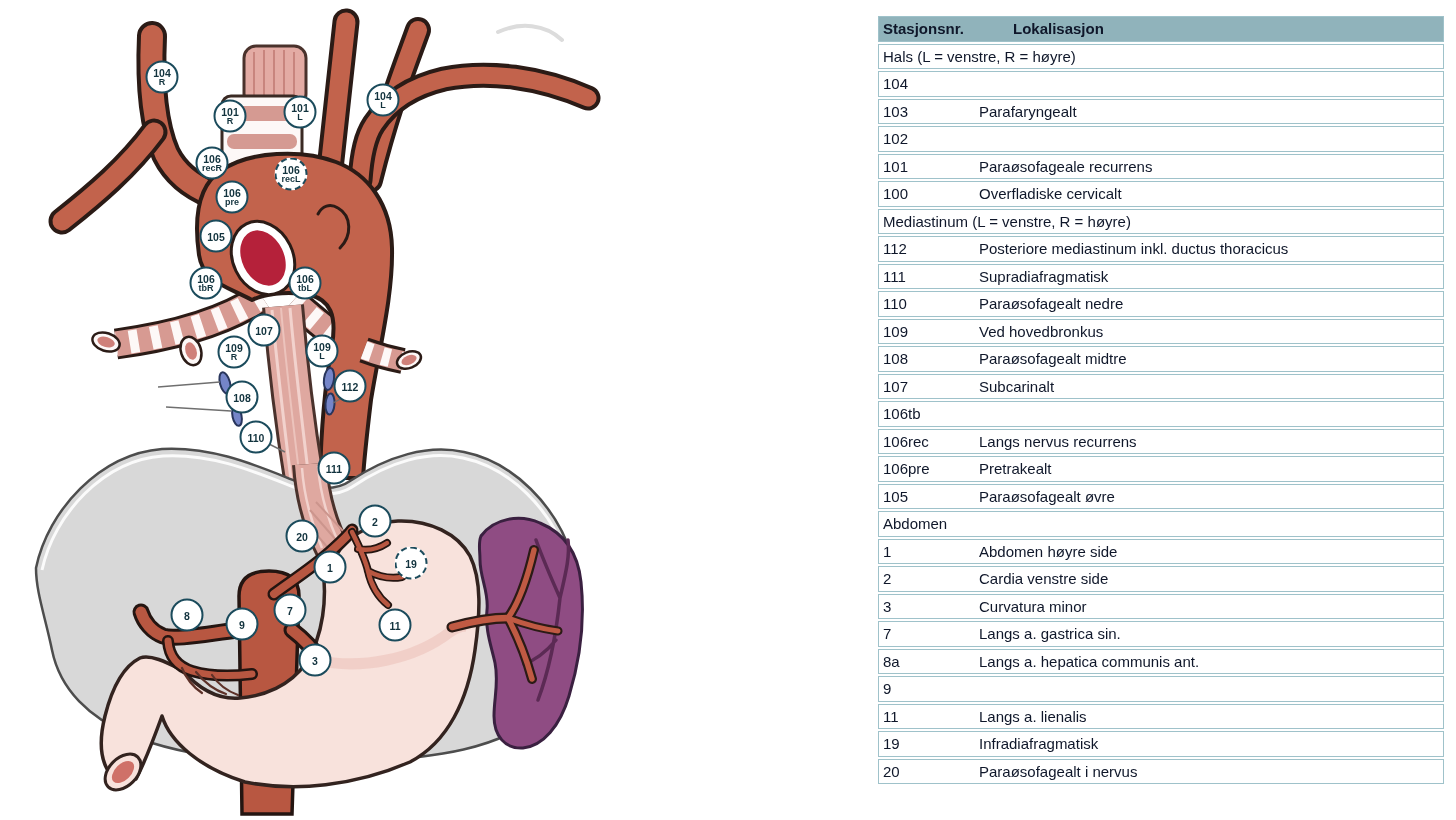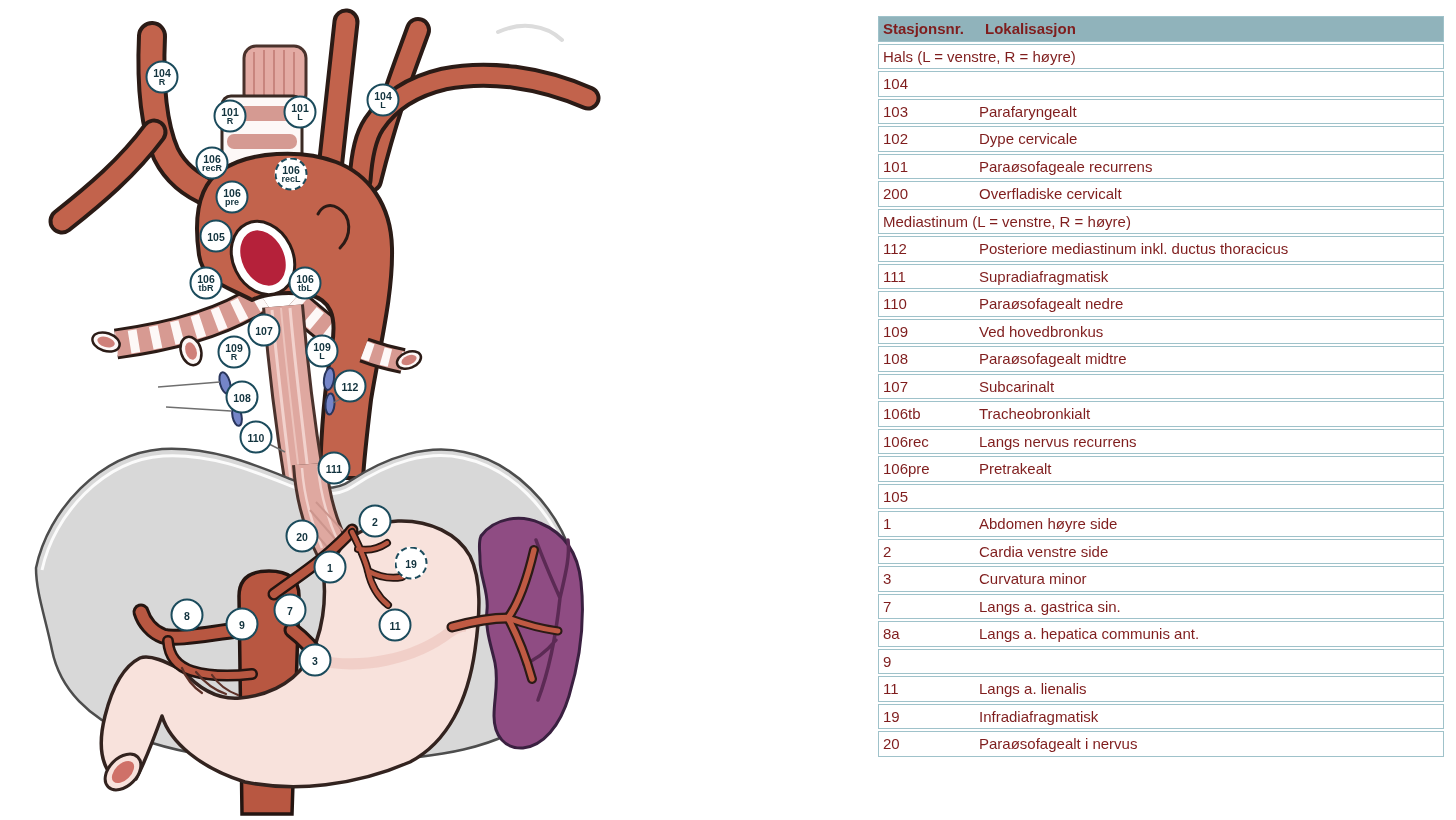--- a/index.html
+++ b/index.html
@@ -17,31 +17,31 @@
     display:flex; flex-direction:column; align-items:center; justify-content:center;
     color:#12333e; font-weight:bold; text-align:center; z-index:5;
   }
   .station.dashed { border-style:dashed; }
   .station .s1 { font-size:10.5px; line-height:10px; }
   .station .s2 { font-size:9px;  line-height:8.5px; }
   
   .station-table {
     position:absolute; left:878px; top:16px; width:566px;
     display:flex; flex-direction:column; gap:2px;
-    font-size:15px; color:#7f1d1d;
+    font-size:15px; color:#0f172a;
   }
   .tr {
     box-sizing:border-box; height:25.5px; flex:none;
     border:1.4px solid #9fc2ca; background:#fff;
     display:flex; align-items:center; white-space:nowrap; overflow:hidden;
   }
   .tr.head { background:#90b3bb; font-weight:bold; }
   .td-nr  { width:96px; padding-left:4px; flex:none; }
   .td-loc { flex:1; }
-  .tr.head .td-loc { padding-left:6px; }
+  .tr.head .td-loc { padding-left:6px;margin-left:28px; }
   .td-sec { padding-left:4px; }
   .td-sec b { font-weight:normal; }
 </style>
 </head>
 <body>
 <div class="stage">
 
 <div class="figure">
 <svg width="880" height="820" viewBox="0 0 880 820">
 
@@ -322,28 +322,27 @@
       </div>
   <div class="tr">
         <span class="td-nr">104</span>
       </div>
   <div class="tr">
         <span class="td-nr">103</span>
         <span class="td-loc">Parafaryngealt</span>
       </div>
   <div class="tr">
         <span class="td-nr">102</span>
-        <span class="td-loc">Dype cervicale</span>
       </div>
   <div class="tr">
         <span class="td-nr">101</span>
         <span class="td-loc">Paraøsofageale recurrens</span>
       </div>
   <div class="tr">
-        <span class="td-nr">200</span>
+        <span class="td-nr">100</span>
         <span class="td-loc">Overfladiske cervicalt</span>
       </div>
   <div class="tr">
         <span class="td-sec"><b>Mediastinum</b><span> (L = venstre, R = høyre)</span></span>
       </div>
   <div class="tr">
         <span class="td-nr">112</span>
         <span class="td-loc">Posteriore mediastinum inkl. ductus thoracicus</span>
       </div>
   <div class="tr">
@@ -361,32 +360,35 @@
   <div class="tr">
         <span class="td-nr">108</span>
         <span class="td-loc">Paraøsofagealt midtre</span>
       </div>
   <div class="tr">
         <span class="td-nr">107</span>
         <span class="td-loc">Subcarinalt</span>
       </div>
   <div class="tr">
         <span class="td-nr">106tb</span>
-        <span class="td-loc">Tracheobronkialt</span>
       </div>
   <div class="tr">
         <span class="td-nr">106rec</span>
         <span class="td-loc">Langs nervus recurrens</span>
       </div>
   <div class="tr">
         <span class="td-nr">106pre</span>
         <span class="td-loc">Pretrakealt</span>
       </div>
   <div class="tr">
         <span class="td-nr">105</span>
+        <span class="td-loc">Paraøsofagealt øvre</span>
+      </div>
+  <div class="tr">
+        <span class="td-sec"><b>Abdomen</b><span></span></span>
       </div>
   <div class="tr">
         <span class="td-nr">1</span>
         <span class="td-loc">Abdomen høyre side</span>
       </div>
   <div class="tr">
         <span class="td-nr">2</span>
         <span class="td-loc">Cardia venstre side</span>
       </div>
   <div class="tr">

